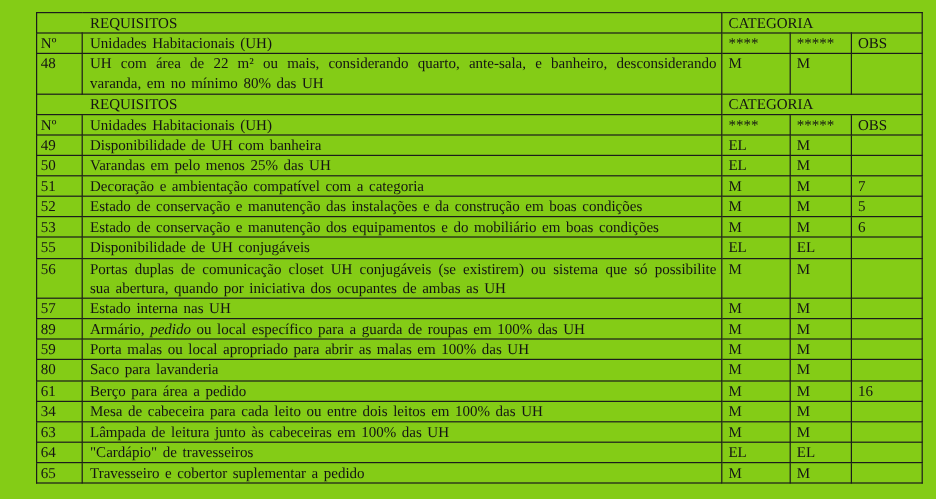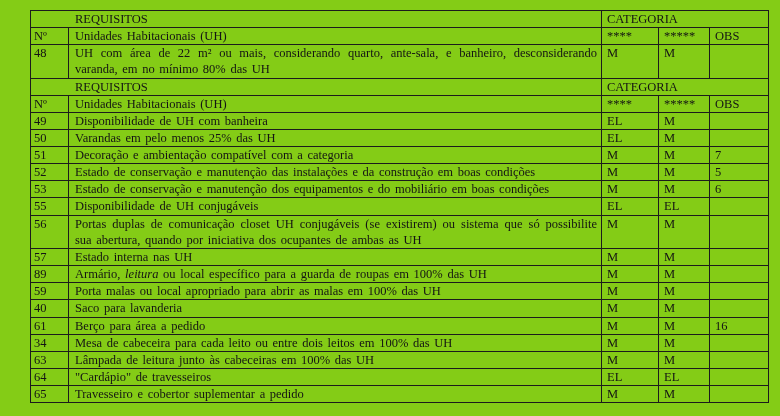--- a/index.html
+++ b/index.html
@@ -147,35 +147,35 @@
     <tr class="single">
       <td class="c-num">57</td>
       <td class="c-req">Estado interna nas UH</td>
       <td class="c-star">M</td>
       <td class="c-star">M</td>
       <td class="c-obs"></td>
     </tr>
 
     <tr class="single">
       <td class="c-num">89</td>
-      <td class="c-req"><span>Armário, </span><i>leitura</i><span> ou local específico para a guarda de roupas em 100% das UH</span></td>
+      <td class="c-req"><span>Armário, </span><i>pedido</i><span> ou local específico para a guarda de roupas em 100% das UH</span></td>
       <td class="c-star">M</td>
       <td class="c-star">M</td>
       <td class="c-obs"></td>
     </tr>
 
     <tr class="single">
       <td class="c-num">59</td>
       <td class="c-req">Porta malas ou local apropriado para abrir as malas em 100% das UH</td>
       <td class="c-star">M</td>
       <td class="c-star">M</td>
       <td class="c-obs"></td>
     </tr>
     <tr class="single">
-      <td class="c-num">40</td>
+      <td class="c-num">80</td>
       <td class="c-req">Saco para lavanderia</td>
       <td class="c-star">M</td>
       <td class="c-star">M</td>
       <td class="c-obs"></td>
     </tr>
     <tr class="single">
       <td class="c-num">61</td>
       <td class="c-req">Berço para área a pedido</td>
       <td class="c-star">M</td>
       <td class="c-star">M</td>

